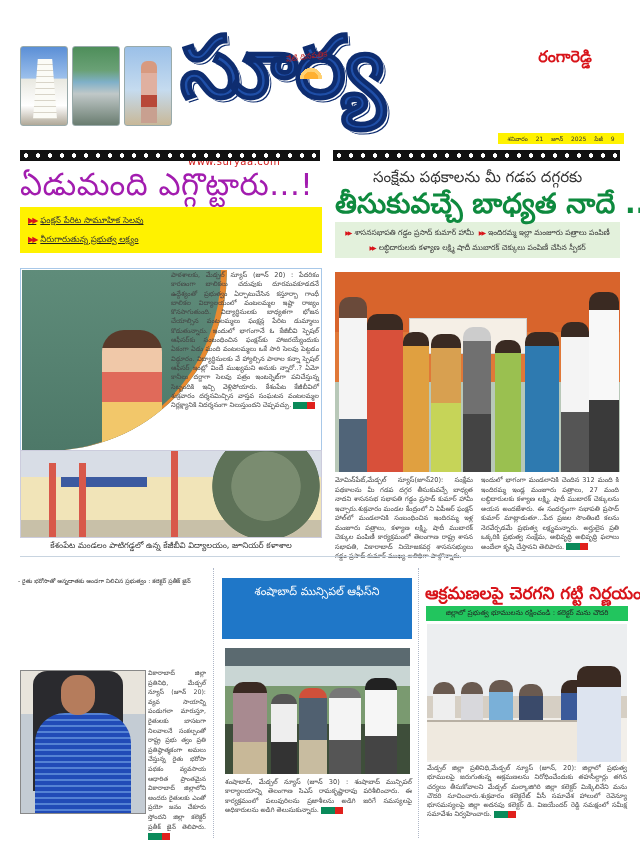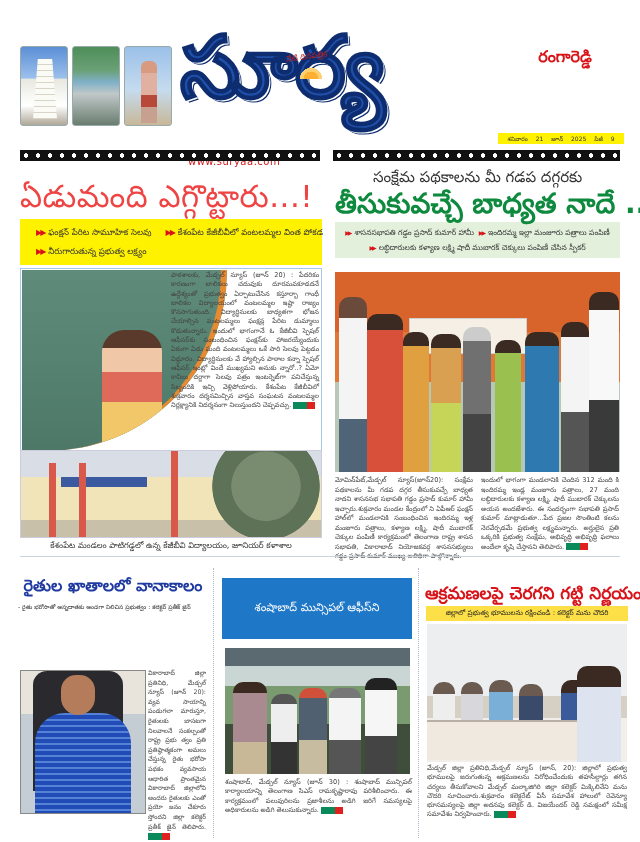--- a/index.html
+++ b/index.html
@@ -23,22 +23,22 @@
   .website { position: absolute; left: 8px; top: 100px; font-size: 10px; color: #d01818; letter-spacing: 0.5px; margin-top: 36px; }
 
   .edition { position: absolute; left: 510px; top: 44px; width: 110px; text-align: center; color: #d8141a; font-weight: bold; font-size: 16px; line-height: 26px; }
   .dateline { position: absolute; left: 498px; top: 133px; width: 126px; height: 11px; background: #fff200; font-size: 6px; line-height: 11px; text-align: center; color: #333; word-spacing: 6px; }
 
   .deco-bar { position: absolute; height: 11px; background: #111; overflow: hidden; }
   .deco-bar::before { content: ""; position: absolute; inset: 2px 0; background: radial-gradient(circle, #fff 0 2px, transparent 2.5px) 0 0 / 12px 7px repeat-x; }
 
   
   .story-left { position: absolute; left: 20px; top: 160px; width: 302px; }
-  .headline-red { font-size: 31px; color: #ef4444; line-height: 40px; font-weight: normal; letter-spacing: 0.5px; margin-top: 16px; white-space: nowrap; }
-  .bullets-yellow { background: #fff200; margin-top: 3px; padding: 4px 16px; }
+  .headline-red { font-size: 31px; color: #a21caf; line-height: 40px; font-weight: normal; letter-spacing: 0.5px; margin-top: 4px; white-space: nowrap; }
+  .bullets-yellow { background: #fff200; margin-top: 3px; padding: 4px 8px; text-decoration: underline; }
   .bullet-row { display: flex; gap: 14px; font-size: 8.5px; line-height: 18px; color: #333; white-space: nowrap; }
   .arrow { color: #d8141a; font-size: 8px; letter-spacing: -2px; margin-right: 4px; }
 
   .story-left-body { position: absolute; left: 20px; top: 268px; width: 302px; height: 185px; border: 1px solid #a8c8e8; background: #fff; }
   .chalk-img { position: absolute; left: 1px; top: 1px; width: 205px; height: 181px; background:
       radial-gradient(ellipse 40px 60px at 110px 120px, #f2c9a8 0 60%, transparent 61%),
       linear-gradient(180deg, #5f8c7a, #4d7868); border-radius: 0 0 180px 0; overflow: hidden; }
   .chalk-img::before { content: ""; position: absolute; right: 0; top: 0; width: 100%; height: 100%; border-right: 6px solid #e88a30; border-radius: 0 0 180px 0; }
   .girl { position: absolute; left: 80px; top: 60px; width: 60px; height: 120px; background: linear-gradient(180deg, #5a3a2a 0 15%, #f0c8a8 15% 35%, #e06a5a 35% 60%, #f2c76a 60% 100%); border-radius: 22px 22px 6px 6px; }
   .body-text { position: absolute; font-size: 6.6px; line-height: 9.3px; color: #444; text-align: justify; }
@@ -76,29 +76,29 @@
       background: linear-gradient(180deg, #e8e4dc 0 30%, #c4ccd4 30%); overflow: hidden; }
   .collector-photo .chair { position: absolute; left: 12px; top: 0; width: 90px; height: 120px; background: #2a2a2e; border-radius: 14px 14px 0 0; }
   .collector-photo .face { position: absolute; left: 40px; top: 4px; width: 34px; height: 40px; background: #b57c5c; border-radius: 16px 16px 18px 18px; }
   .collector-photo .shirt { position: absolute; left: 14px; top: 42px; width: 96px; height: 102px; border-radius: 30px 30px 0 0;
       background: repeating-linear-gradient(0deg, #5c8ad8 0 4px, #eaf0fa 4px 6px), #5c8ad8;
       background-blend-mode: multiply; }
   .farmer-text { left: 148px; top: 668px; width: 58px; font-size: 6.3px; line-height: 9.6px; }
 
   
   .cs-box { position: absolute; left: 222px; top: 578px; width: 190px; height: 61px; background: #1f77c8; color: #fff; text-align: center; }
-  .cs-kicker { font-size: 11px; line-height: 20px; padding-top: 20px; }
+  .cs-kicker { font-size: 11px; line-height: 20px; padding-top: 4px; }
   .cs-headline { font-size: 22px; line-height: 30px; font-weight: bold; white-space: nowrap; }
   .cs-photo { position: absolute; left: 225px; top: 648px; width: 185px; height: 126px; overflow: hidden;
       background: linear-gradient(180deg, #5b6a70 0 14%, #c9d6d4 14% 30%, #7a9a70 30% 60%, #3e4e3a 60%); }
   .cs-text { left: 225px; top: 778px; width: 187px; }
 
   
   .enc-headline { position: absolute; left: 425px; top: 580px; width: 205px; font-size: 17px; color: #d8141a; line-height: 26px; white-space: nowrap; font-weight: bold; text-align: center; }
-  .enc-sub { position: absolute; left: 426px; top: 606px; width: 202px; height: 15px; background: #fde047; font-size: 7px; line-height: 15px; text-align: center; color: #222; white-space: nowrap; }
+  .enc-sub { position: absolute; left: 426px; top: 606px; width: 202px; height: 15px; background: #22c55e; font-size: 7px; line-height: 15px; text-align: center; color: #222; white-space: nowrap; }
   .meeting-photo { position: absolute; left: 427px; top: 624px; width: 200px; height: 138px; overflow: hidden;
       background: linear-gradient(180deg, #eceef0 0 52%, #d6cfc4 52% 68%, #f2efea 68%); }
   .meeting-photo .table { position: absolute; left: 0; top: 96px; width: 160px; height: 40px; background: #efe9df; border-top: 2px solid #b8b0a4; }
   .enc-text { left: 427px; top: 764px; width: 200px; }
 </style>
 </head>
 <body>
 
 <header class="masthead">
   <div class="thumbs">
@@ -119,21 +119,20 @@
 </header>
 
 <div class="deco-bar" style="left:20px; top:150px; width:300px;"></div>
 <div class="deco-bar" style="left:333px; top:150px; width:287px;"></div>
 
 <section class="story-left">
   <h1 class="headline-red">ఏడుమంది ఎగ్గొట్టారు...!</h1>
   <div class="bullets-yellow">
     <div class="bullet-row">
       <span><span class="arrow">▶▶</span><span>ఫంక్షన్ పేరిట సామూహిక సెలవు</span></span>
-      <span><span class="arrow">▶▶</span><span>కేశంపేట కేజీబీవీలో వంటలమ్మల వింత పోకడ</span></span>
     </div>
     <div class="bullet-row">
       <span><span class="arrow">▶▶</span><span>నీరుగారుతున్న ప్రభుత్వ లక్ష్యం</span></span>
     </div>
   </div>
 </section>
 
 <div class="story-left-body">
   <div class="chalk-img">
     <div class="girl"></div>
@@ -187,21 +186,20 @@
     <span class="brand-mini"></span>
   </p>
 </div>
 
 <div class="rule-h" style="left:20px; top:556px; width:600px;"></div>
 <div class="rule-v" style="left:213px; top:568px; height:270px;"></div>
 <div class="rule-v" style="left:418px; top:568px; height:270px;"></div>
 
 <section class="farmer-story">
   <h2 class="headline-blue">
-    <div>రైతుల ఖాతాలలో వానాకాలం</div>
   </h2>
   <div class="subline">- రైతు భరోసాతో అన్నదాతకు అండగా నిలిచిన ప్రభుత్వం : కలెక్టర్ ప్రతీక్ జైన్</div>
 </section>
 <div class="collector-photo">
   <div class="chair"></div>
   <div class="shirt"></div>
   <div class="face"></div>
 </div>
 <p class="body-text farmer-text">
   <span>వికారాబాద్ జిల్లా ప్రతినిధి, మేడ్చల్ న్యూస్ (జూన్ 20): వ్యవ సాయాన్ని పండుగలా మారుస్తూ, రైతులకు బాసటగా నిలవాలనే సంకల్పంతో రాష్ట్ర ప్రభు త్వం ప్రతి ప్రతిష్ఠాత్మకంగా అమలు చేస్తున్న రైతు భరోసా పథకం వ్యవసాయ ఆధారిత ప్రాంతమైన వికారాబాద్ జిల్లాలోని అందరు రైతులకు ఎంతో ప్రయో జనం చేకూరు స్తోందని జిల్లా కలెక్టర్ ప్రతీక్ జైన్ తెలిపారు.</span>

